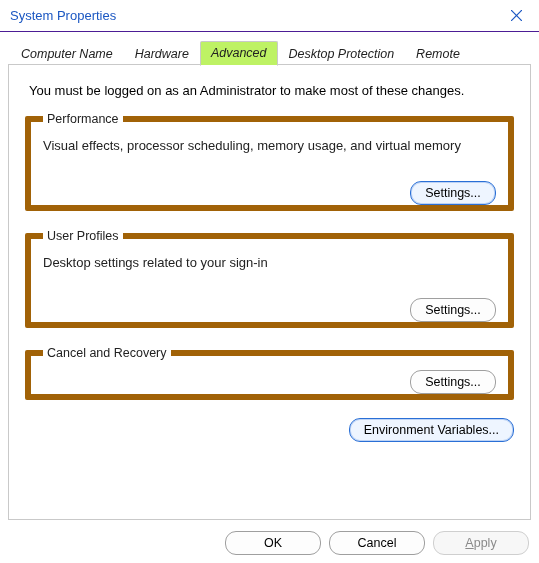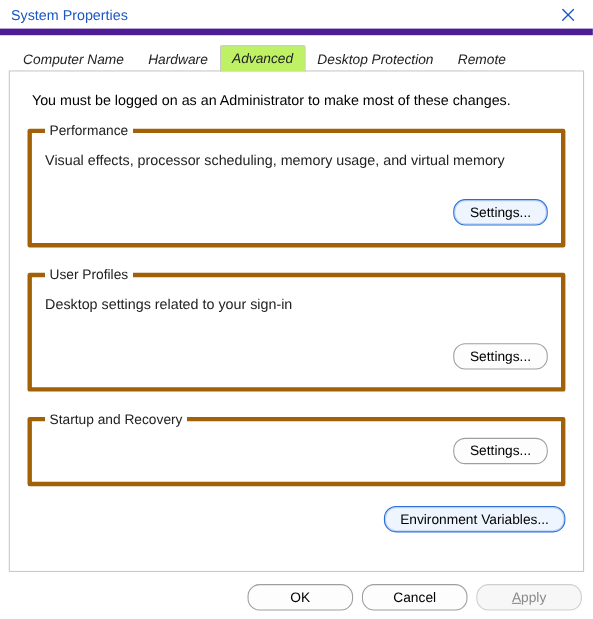--- a/index.html
+++ b/index.html
@@ -13,21 +13,21 @@
     height: 563px;
     overflow: hidden;
   }
   .titlebar {
     height: 32px;
     background: #fff;
     display: flex;
     align-items: center;
     justify-content: space-between;
     padding-left: 10px;
-    border-bottom: 6px solid #4c1d95;
+    border-bottom: 1px solid #4c1d95;
   }
   .titlebar-title {
     color: #1b57c2;
     font-size: 13px;
   }
   .titlebar-close {
     width: 46px;
     height: 32px;
     display: flex;
     align-items: center;
@@ -67,24 +67,24 @@
     position: relative;
     top: -1px;
     padding: 14px 14px 14px 14px;
     min-height: 456px;
   }
   .intro {
     margin: 4px 4px 14px 6px;
     font-size: 13px;
   }
   fieldset.groupbox {
-    border: 4px solid #a16207;
+    border: 6px solid #a16207;
     border-radius: 2px;
     margin: 0 2px 18px 2px;
-    padding: 10px 12px 16px 12px;
+    padding: 10px 12px 0 12px;
     position: relative;
   }
   fieldset.groupbox legend {
     padding: 0 4px;
     font-size: 12.5px;
     color: #222;
   }
   .group-desc {
     font-size: 13px;
     color: #222;
@@ -167,21 +167,21 @@
 
   <fieldset class="groupbox">
     <legend>User Profiles</legend>
     <div class="group-desc">Desktop settings related to your sign-in</div>
     <div class="btn-row">
       <button class="btn">Settings...</button>
     </div>
   </fieldset>
 
   <fieldset class="groupbox">
-    <legend>Startup and Recovery</legend>
+    <legend>Cancel and Recovery</legend>
     <div class="btn-row">
       <button class="btn">Settings...</button>
     </div>
   </fieldset>
 
   <div class="env-row">
     <button class="btn highlight" style="min-width:160px">Environment Variables...</button>
   </div>
 </div>
 

